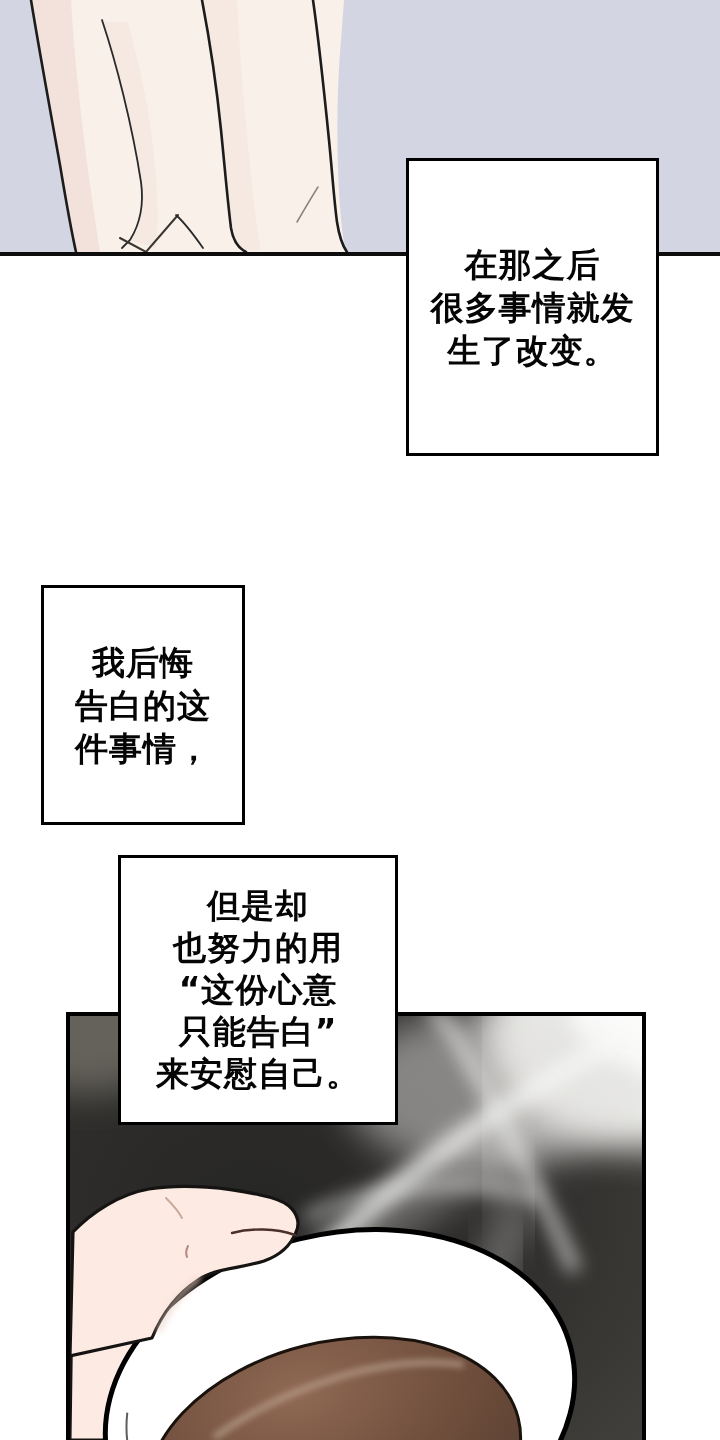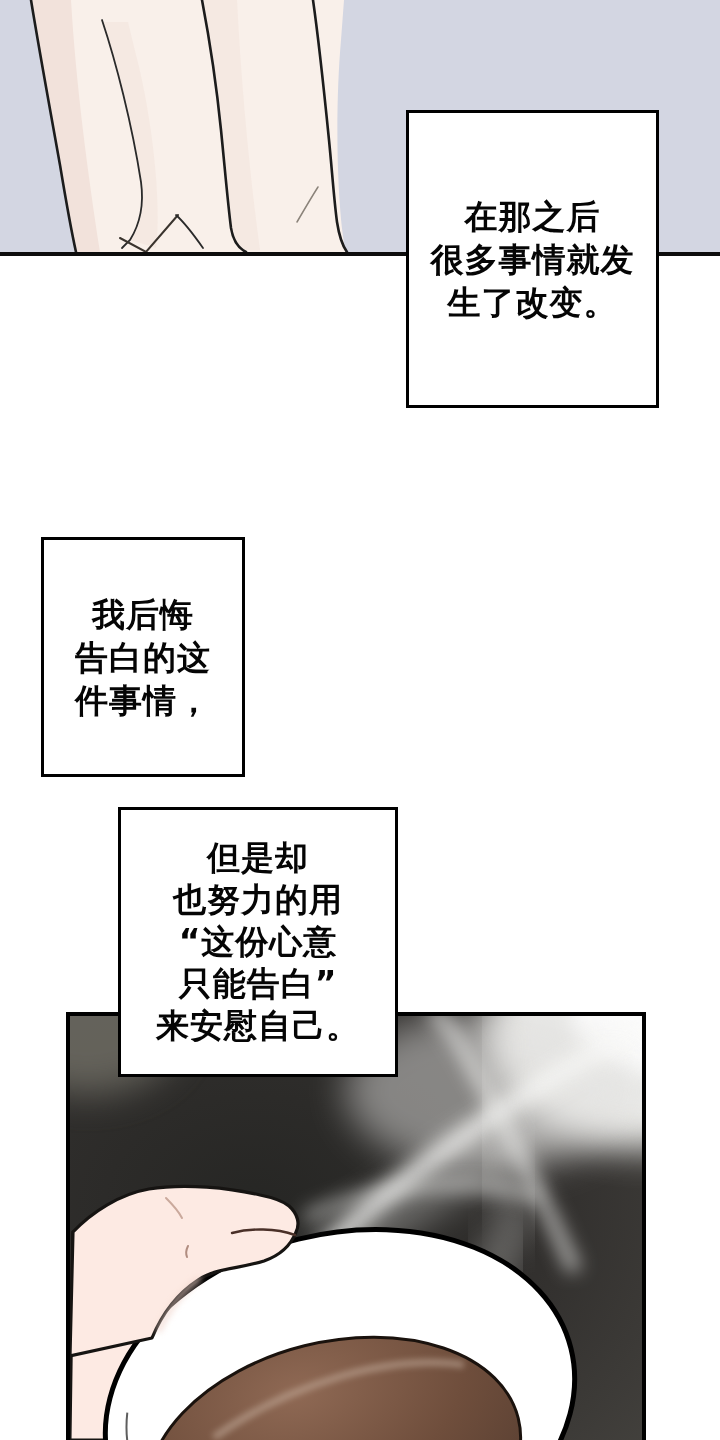--- a/index.html
+++ b/index.html
@@ -17,20 +17,21 @@
   .panel-top svg { display:block; }
   
   .caption {
     position:absolute; z-index:5;
     background:#ffffff; border:3px solid #000000;
     display:flex; align-items:center; justify-content:center;
     text-align:center;
     font-size:33px; font-weight:700; line-height:43px;
     letter-spacing:1px; color:#050505;
     white-space:pre-line;
+    margin-top:48px;
   }
   #caption-1 { left:406px; top:110px; width:253px; height:298px; }
   #caption-2 { left:41px;  top:537px; width:204px; height:240px; }
   #caption-3 { left:118px; top:807px; width:280px; height:270px; line-height:42px; }
   
   .panel-bottom {
     position:absolute; left:66px; top:1012px; width:580px; height:428px;
     border:4px solid #000000; border-bottom:none;
     background:#35332f; overflow:hidden; z-index:2;
   }

